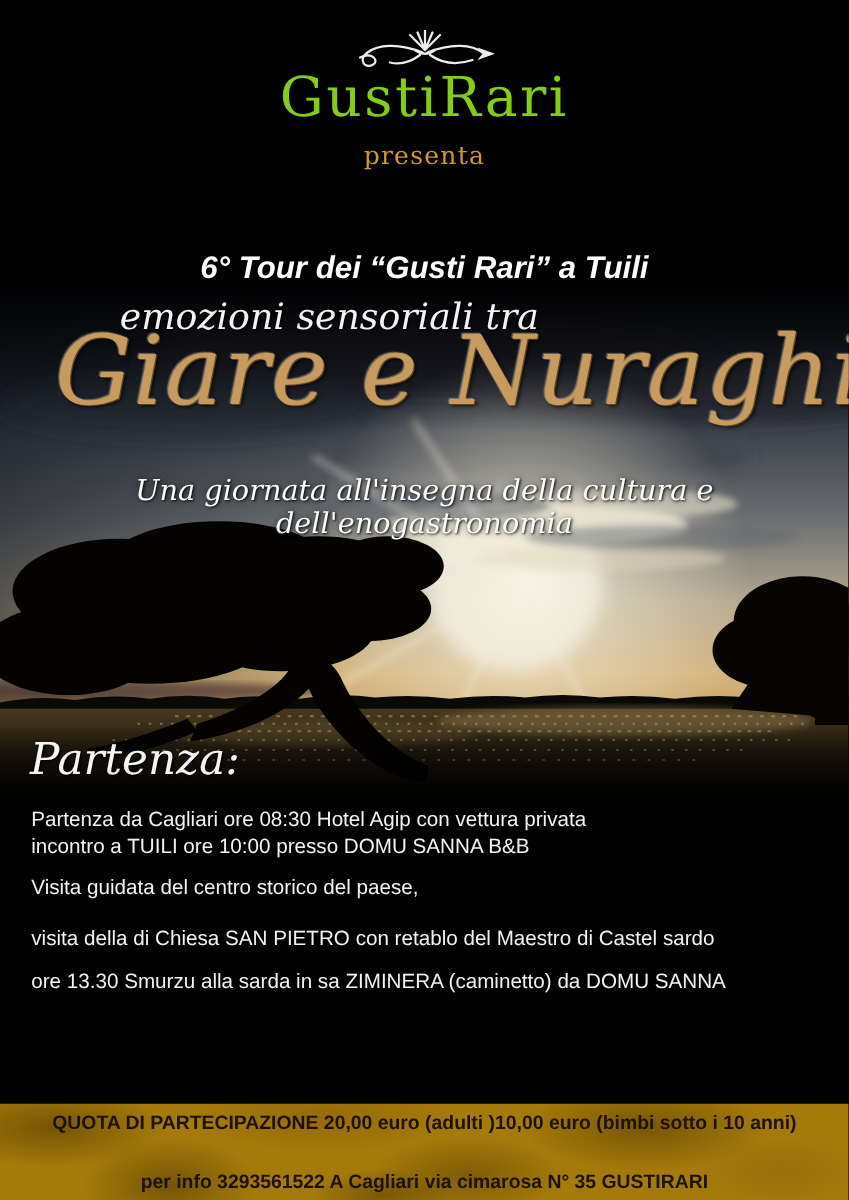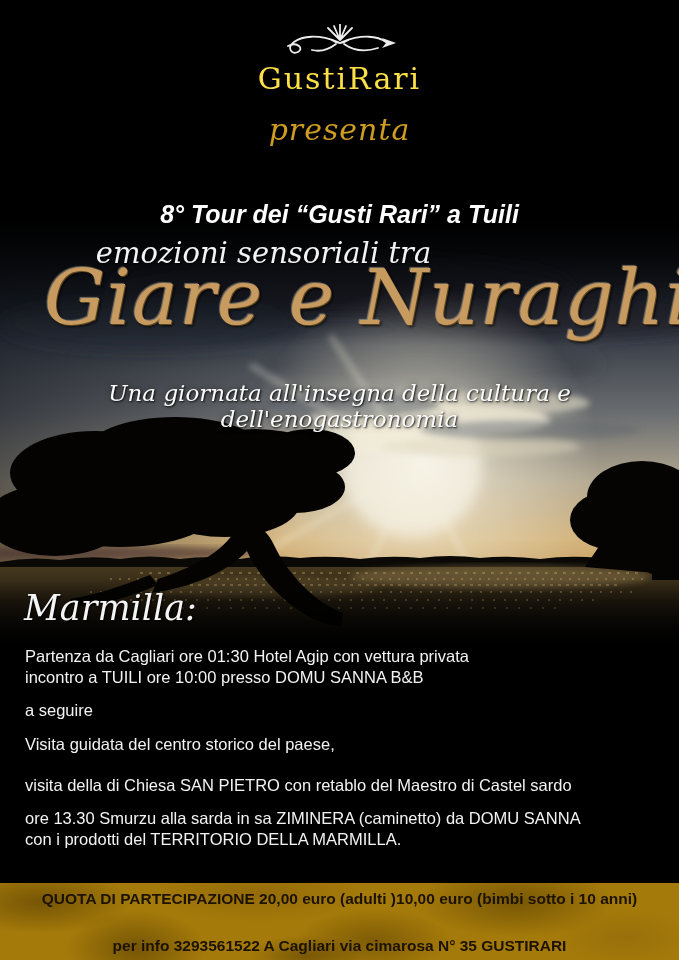--- a/index.html
+++ b/index.html
@@ -5,23 +5,23 @@
   html,body{margin:0;padding:0;background:#000;}
   .poster{position:relative;width:679px;height:960px;background:#000;overflow:hidden;
           font-family:"Liberation Sans",sans-serif;}
   .abs{position:absolute;left:0;width:100%;text-align:center;}
 
   
   .photo{position:absolute;left:0;top:215px;width:679px;height:430px;}
 
   
   .ornament{top:24px;height:40px;}
-  .brand{top:54px;font-family:"DejaVu Serif",serif;font-size:30px;line-height:50px;
-         color:#fde047;letter-spacing:2px;text-shadow:0 1px 2px rgba(0,0,0,.8);}
-  .presents{top:112px;font-family:"DejaVu Serif",serif;font-style:italic;font-size:30px;
+  .brand{top:54px;font-family:"DejaVu Serif",serif;font-size:44px;line-height:50px;
+         color:#84cc16;letter-spacing:2px;text-shadow:0 1px 2px rgba(0,0,0,.8);}
+  .presents{top:112px;font-family:"DejaVu Serif",serif;font-size:20px;
             color:#cf9c22;letter-spacing:1px;}
   .date{top:156px;font-style:italic;font-weight:700;font-size:28px;color:#fff;letter-spacing:.5px;}
   .tour{top:200px;font-style:italic;font-weight:600;font-size:25px;color:#fefefe;}
   .tagline{top:236px;left:-76px;font-family:"DejaVu Serif",serif;font-style:italic;
            font-size:29px;color:#f3f3f3;text-shadow:1px 1px 2px #000;z-index:6;}
   .bigtitle{top:250px;font-family:"DejaVu Serif",serif;font-style:italic;font-size:77px;
             line-height:96px;color:#c79a5f;letter-spacing:1px;z-index:5;
             text-shadow:-1px -1px 1px rgba(255,238,205,.4),1px 1px 0 #5d431c,2px 2px 3px rgba(0,0,0,.75);padding-left:28px;}
   .sub1{top:380px;}
   .sub2{top:396px;}
@@ -183,42 +183,38 @@
         <path d="M60 18 C40 10 24 12 16 18 C8 24 14 31 20 28 C26 25 20 17 10 22"></path>
         <path d="M64 18 C84 10 100 12 108 18"></path>
         <path d="M58 20 C50 26 42 28 34 26 M66 20 C76 27 88 28 100 24"></path>
       </g>
       <path d="M104 14 L118 19 L104 24 L108 19 Z" fill="#ececec"></path>
     </svg>
   </div>
 
   <div class="abs brand">GustiRari</div>
   <div class="abs presents">presenta</div>
-  <div class="abs tour">8° Tour dei “Gusti Rari” a Tuili</div>
+  <div class="abs tour">6° Tour dei “Gusti Rari” a Tuili</div>
   <div class="abs tagline">emozioni sensoriali tra</div>
   <div class="abs bigtitle">Giare e Nuraghi</div>
   <div class="abs subtitle sub1">Una giornata all'insegna della cultura e dell'enogastronomia</div>
 
-  <div class="prog-head">Marmilla:</div>
+  <div class="prog-head">Partenza:</div>
   <div class="prog">
     <p class="gap">
-      <span>Partenza da Cagliari ore 01:30 Hotel Agip con vettura privata</span><br>
+      <span>Partenza da Cagliari ore 08:30 Hotel Agip con vettura privata</span><br>
       <span>incontro a TUILI ore 10:00 presso DOMU SANNA B&amp;B</span>
-    </p>
-    <p class="gap">
-      <span>a seguire</span>
     </p>
     <p class="gap">
       <span>Visita guidata del centro storico del paese,</span><br>
       <br>
       <span>visita della di Chiesa SAN PIETRO con retablo del Maestro di Castel sardo</span>
     </p>
     <p>
       <span>ore 13.30 Smurzu alla sarda in sa ZIMINERA (caminetto) da DOMU SANNA</span><br>
-      <span>con i prodotti del TERRITORIO DELLA MARMILLA.</span>
     </p>
   </div>
 
   <div class="footer">
     <div class="abs fee1">QUOTA DI PARTECIPAZIONE 20,00 euro (adulti )10,00 euro (bimbi sotto i 10 anni)</div>
     <div class="abs info">per info 3293561522 A Cagliari via cimarosa N° 35 GUSTIRARI</div>
   </div>
 
 </div>
 

